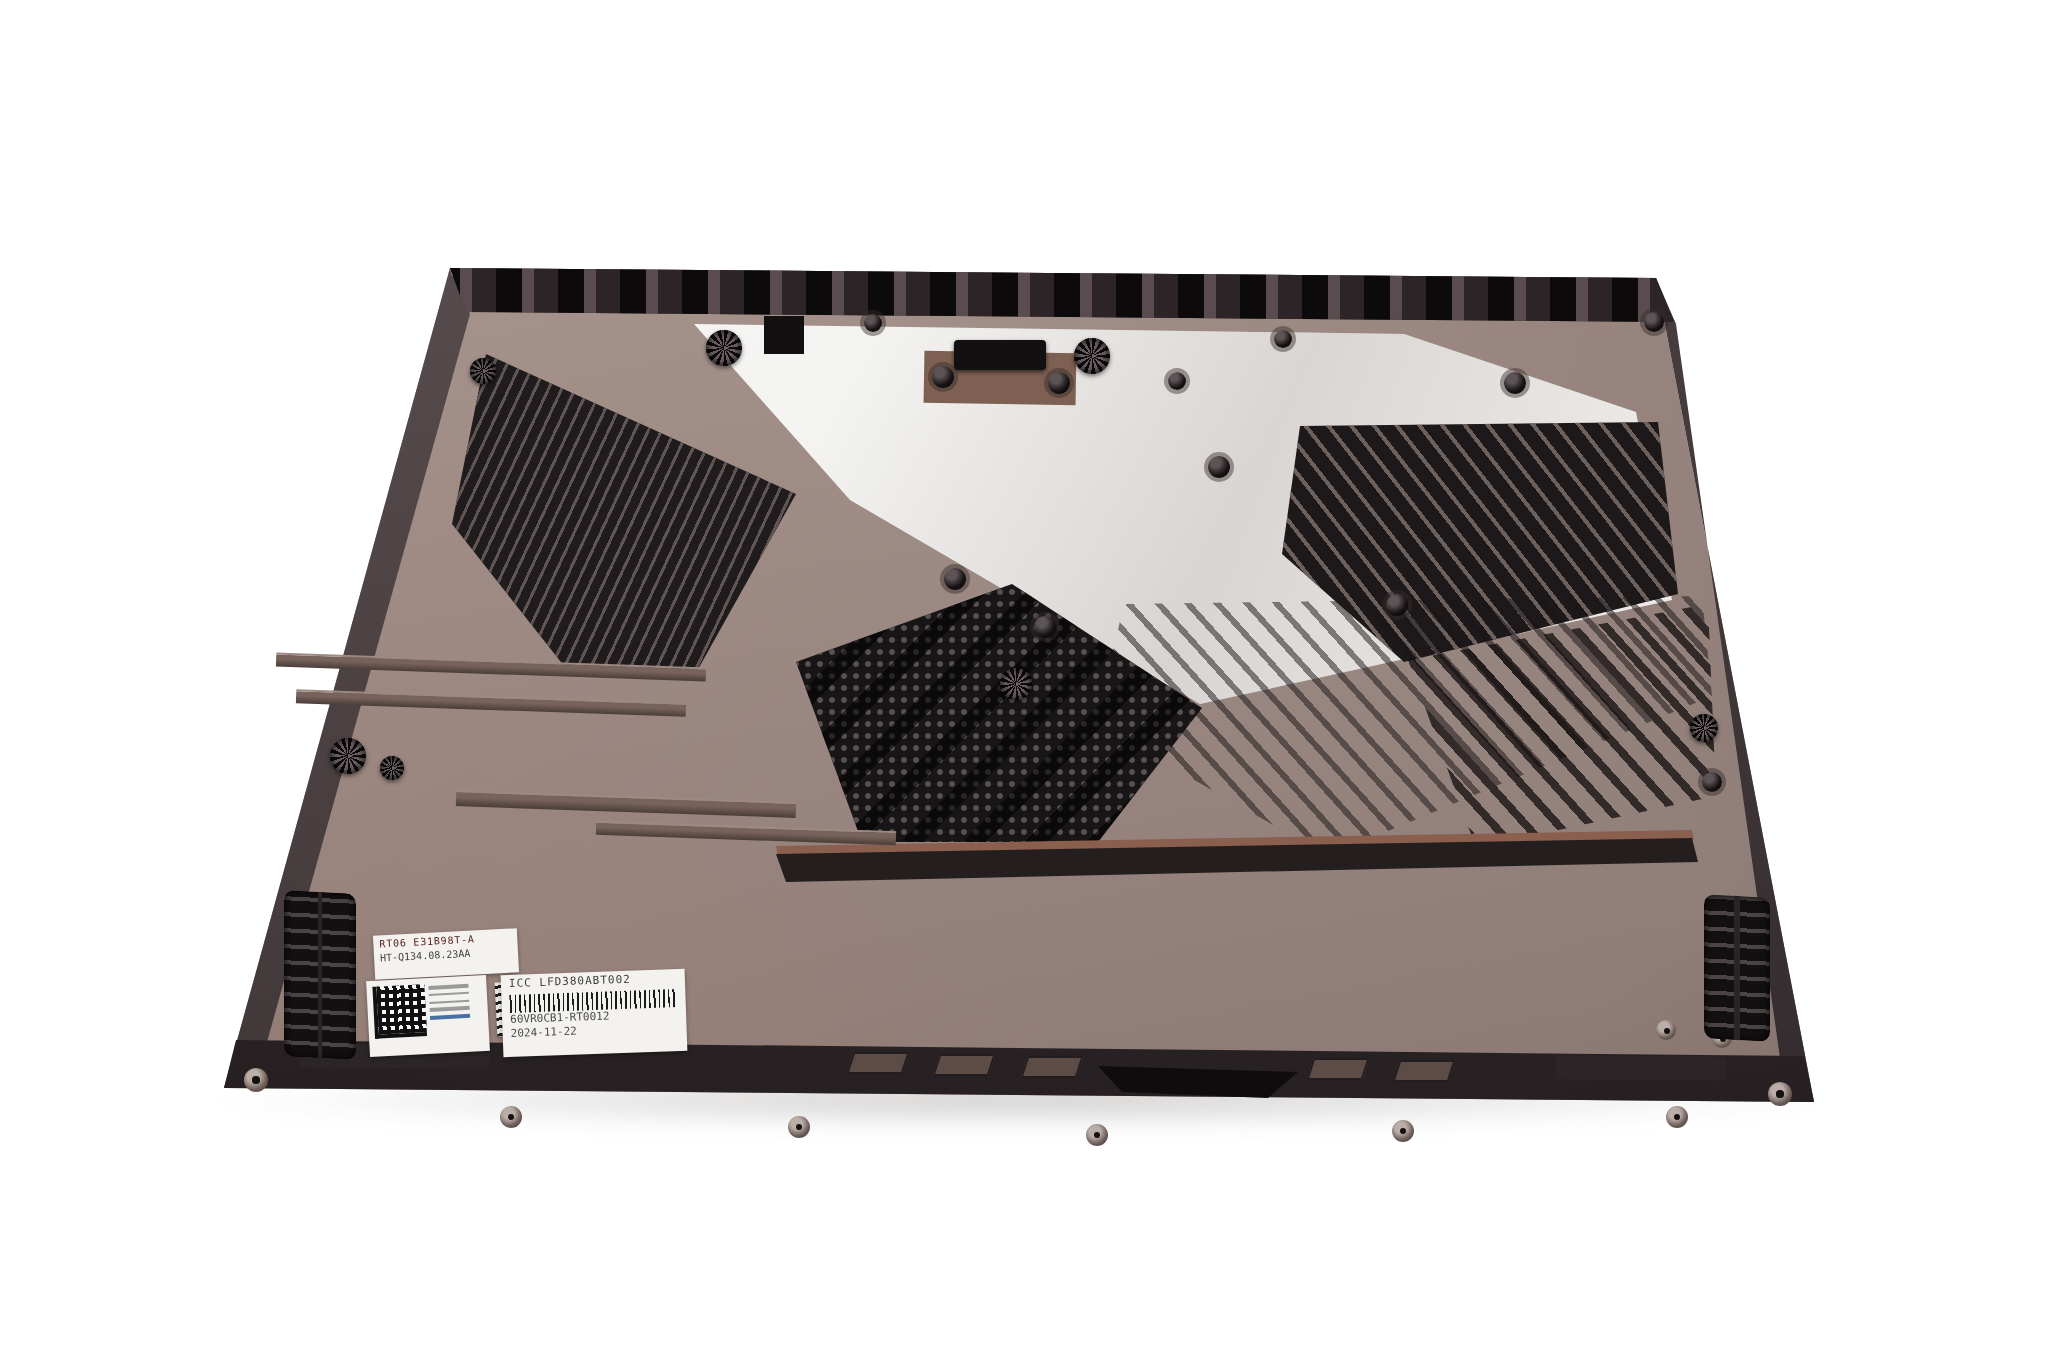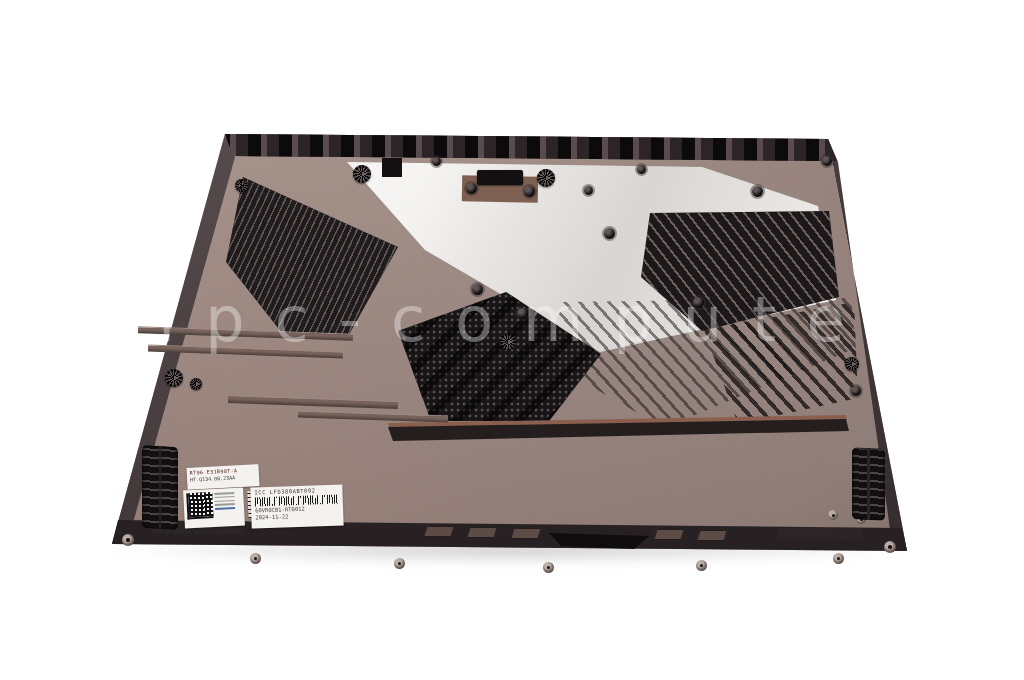--- a/index.html
+++ b/index.html
@@ -218,14 +218,13 @@
 
   <div class="vbarcode"></div>
 
   <div class="sticker service-sticker">
     <div class="pn">ICC  LFD380ABT002</div>
     <div class="barcode"></div>
     <div class="sn">60VR0CB1-RT0012</div>
     <div class="dt">2024-11-22</div>
   </div>
 
-  <div class="watermark">ipc-computer</div>
 </div>
 
 </body></html>

